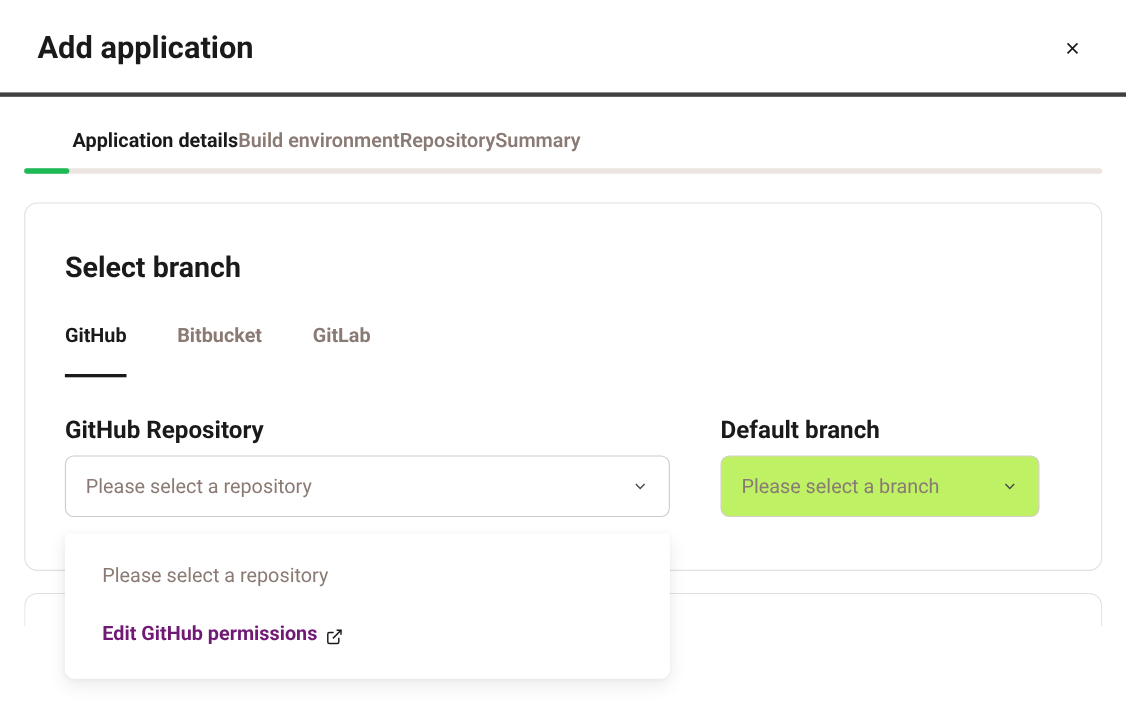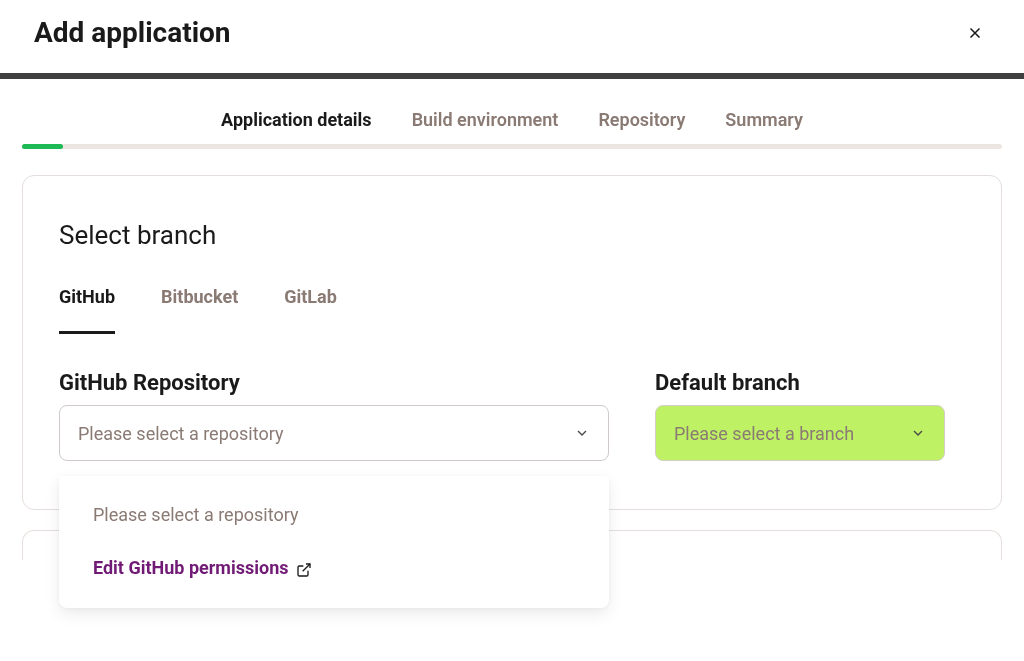--- a/index.html
+++ b/index.html
@@ -12,22 +12,22 @@
       background: #ffffff;
       color: #1a1a1a;
       width: 1024px;
       height: 661px;
       overflow: hidden;
     }
     .header {
       display: flex;
       justify-content: space-between;
       align-items: center;
-      padding: 16px 34px 24px 34px;
-      border-bottom: 6px solid #404040;
+      padding: 27px 34px 24px 34px;
+      border-bottom: 4px solid #404040;
     }
     .page-title {
       font-size: 28px;
       font-weight: 700;
       color: #1a1a1a;
     }
     .close-btn {
       background: none;
       border: none;
       cursor: pointer;
@@ -40,23 +40,22 @@
       width: 18px;
       height: 18px;
       stroke: #1a1a1a;
       stroke-width: 2;
     }
     .steps-wrapper {
       padding: 0 22px;
     }
     .steps {
       display: flex;
-      justify-content: center;
+      justify-content: flex-start;
       padding: 30px 44px 14px 44px;
-      gap: 40px;
     }
     .step {
       font-size: 18px;
       font-weight: 600;
       color: #8a7a74;
       cursor: pointer;
     }
     .step.active {
       color: #1a1a1a;
       font-weight: 700;
@@ -79,21 +78,21 @@
     }
     .card {
       margin: 0 22px 20px 22px;
       border: 1px solid #e4dfdc;
       border-radius: 12px;
       padding: 44px 36px 48px 36px;
       position: relative;
     }
     .card-title {
       font-size: 26px;
-      font-weight: 400;
+      font-weight: 700;
       color: #1a1a1a;
       margin-bottom: 36px;
     }
     .provider-tabs {
       display: flex;
       gap: 46px;
       margin-bottom: 36px;
     }
     .provider-tab {
       font-size: 18px;

